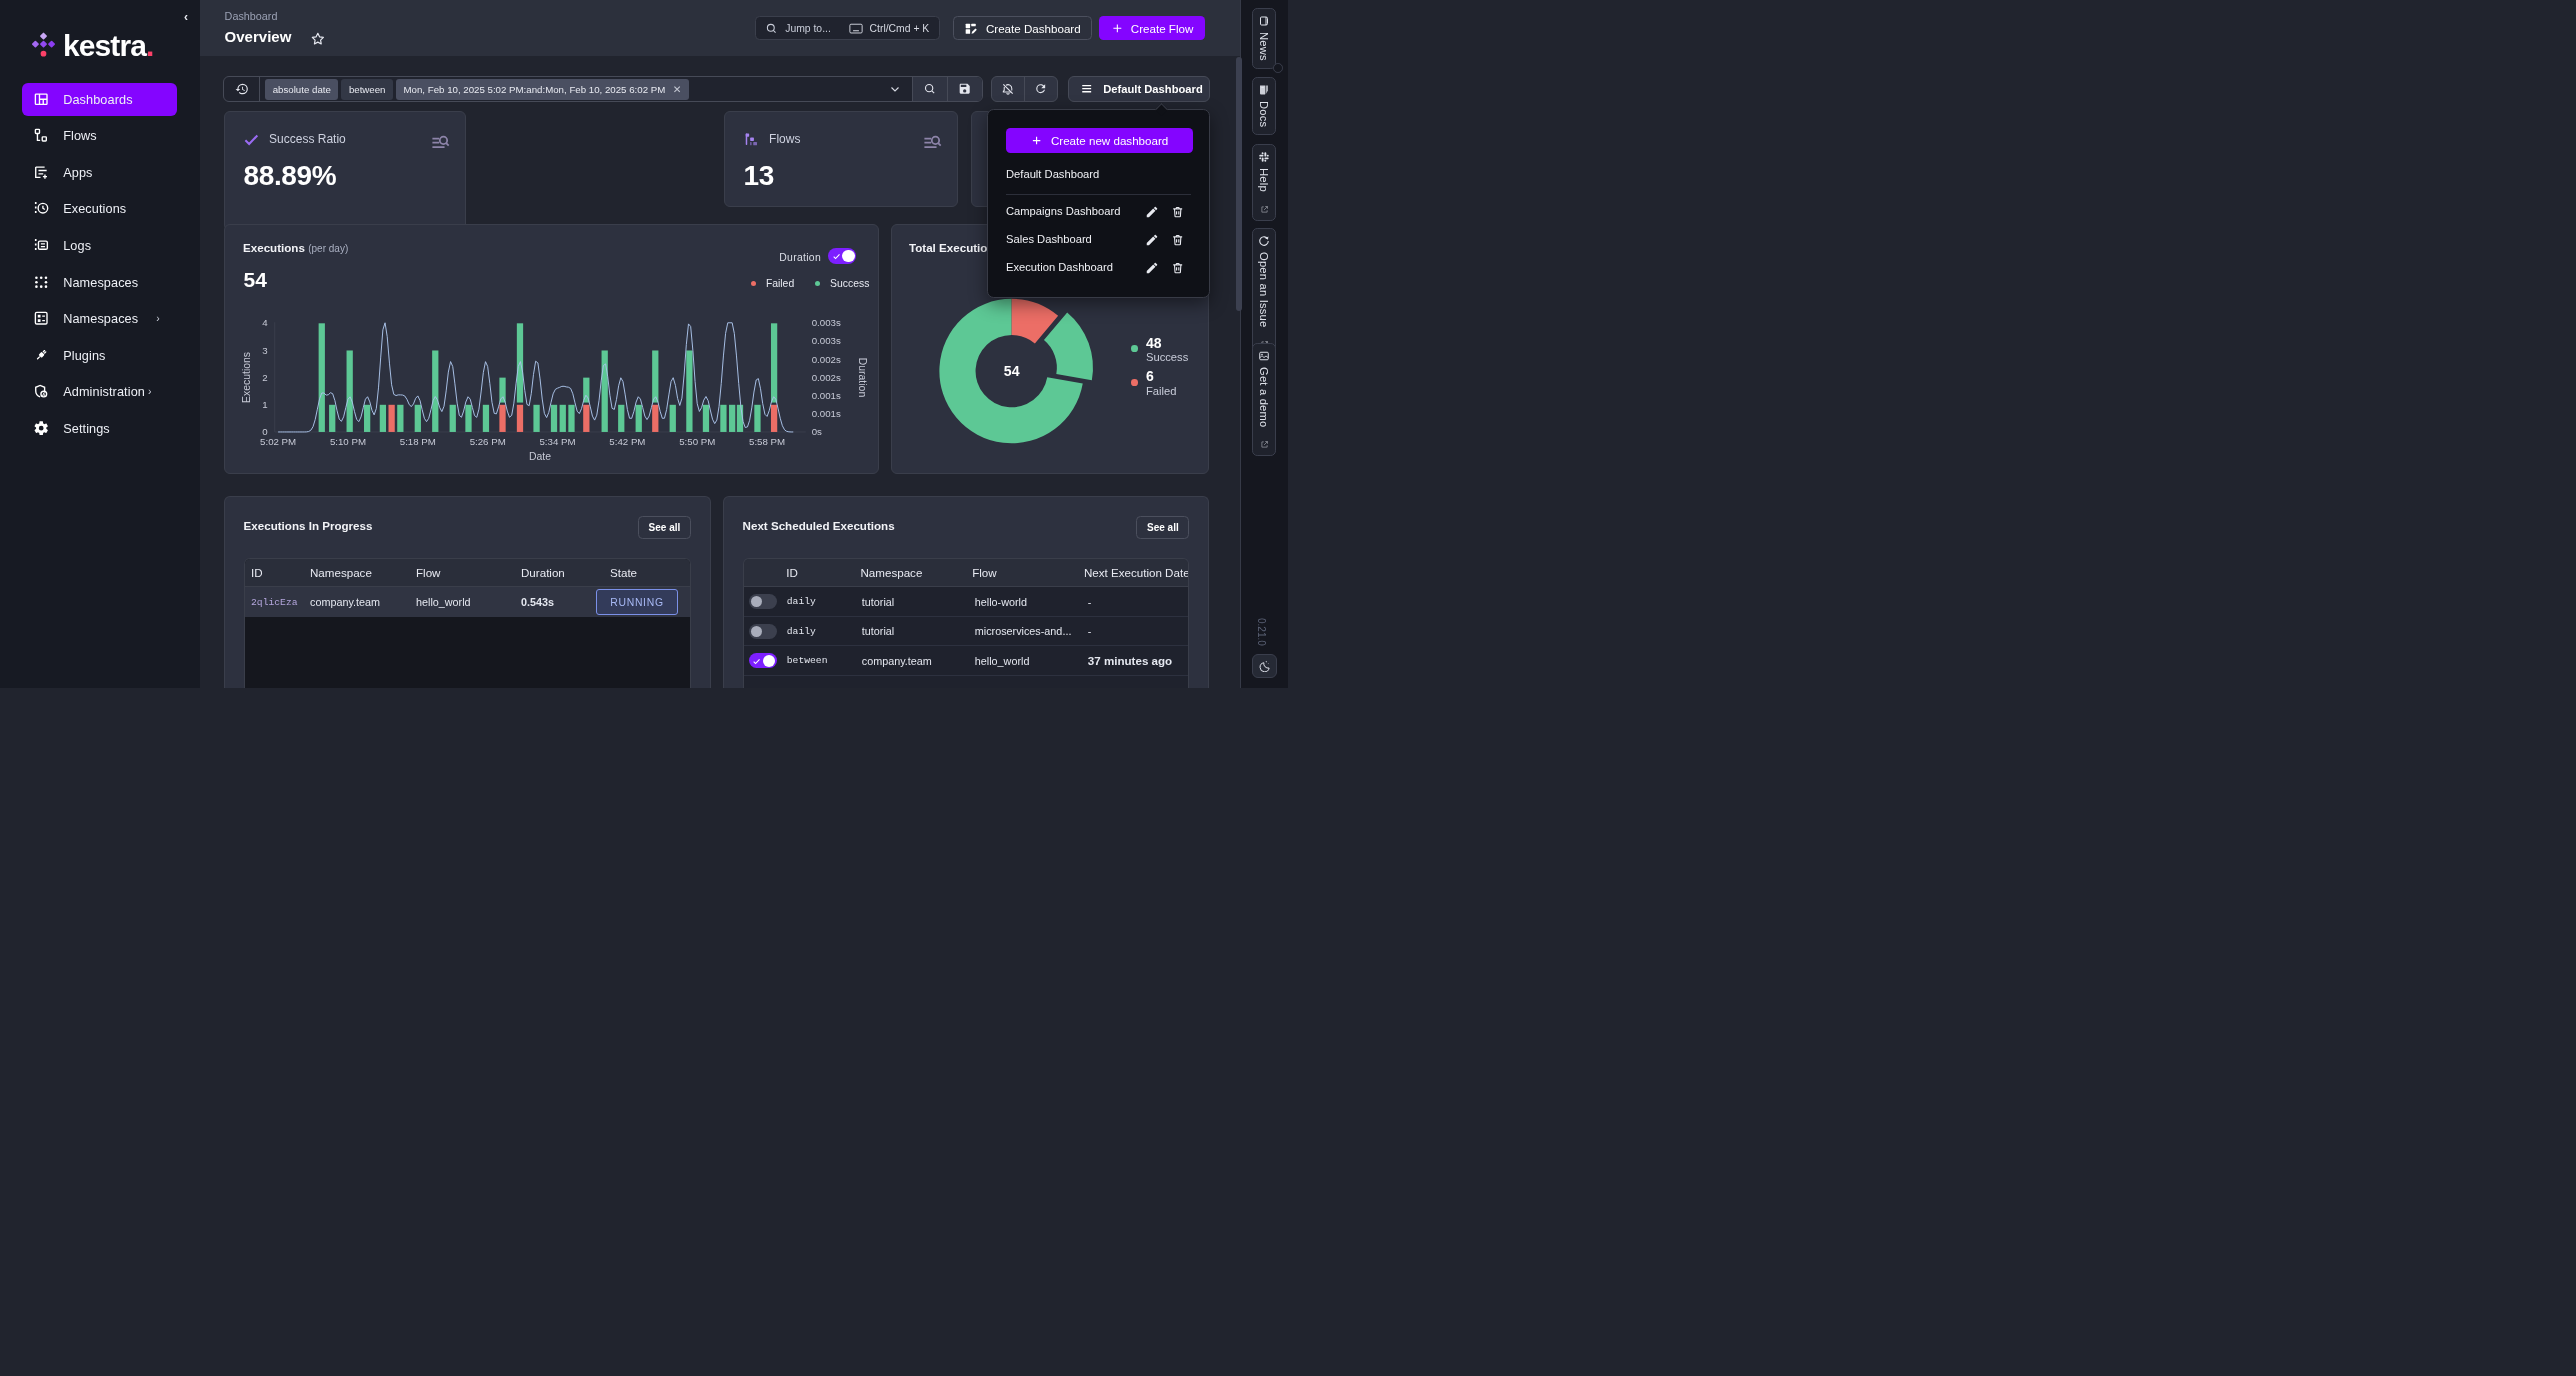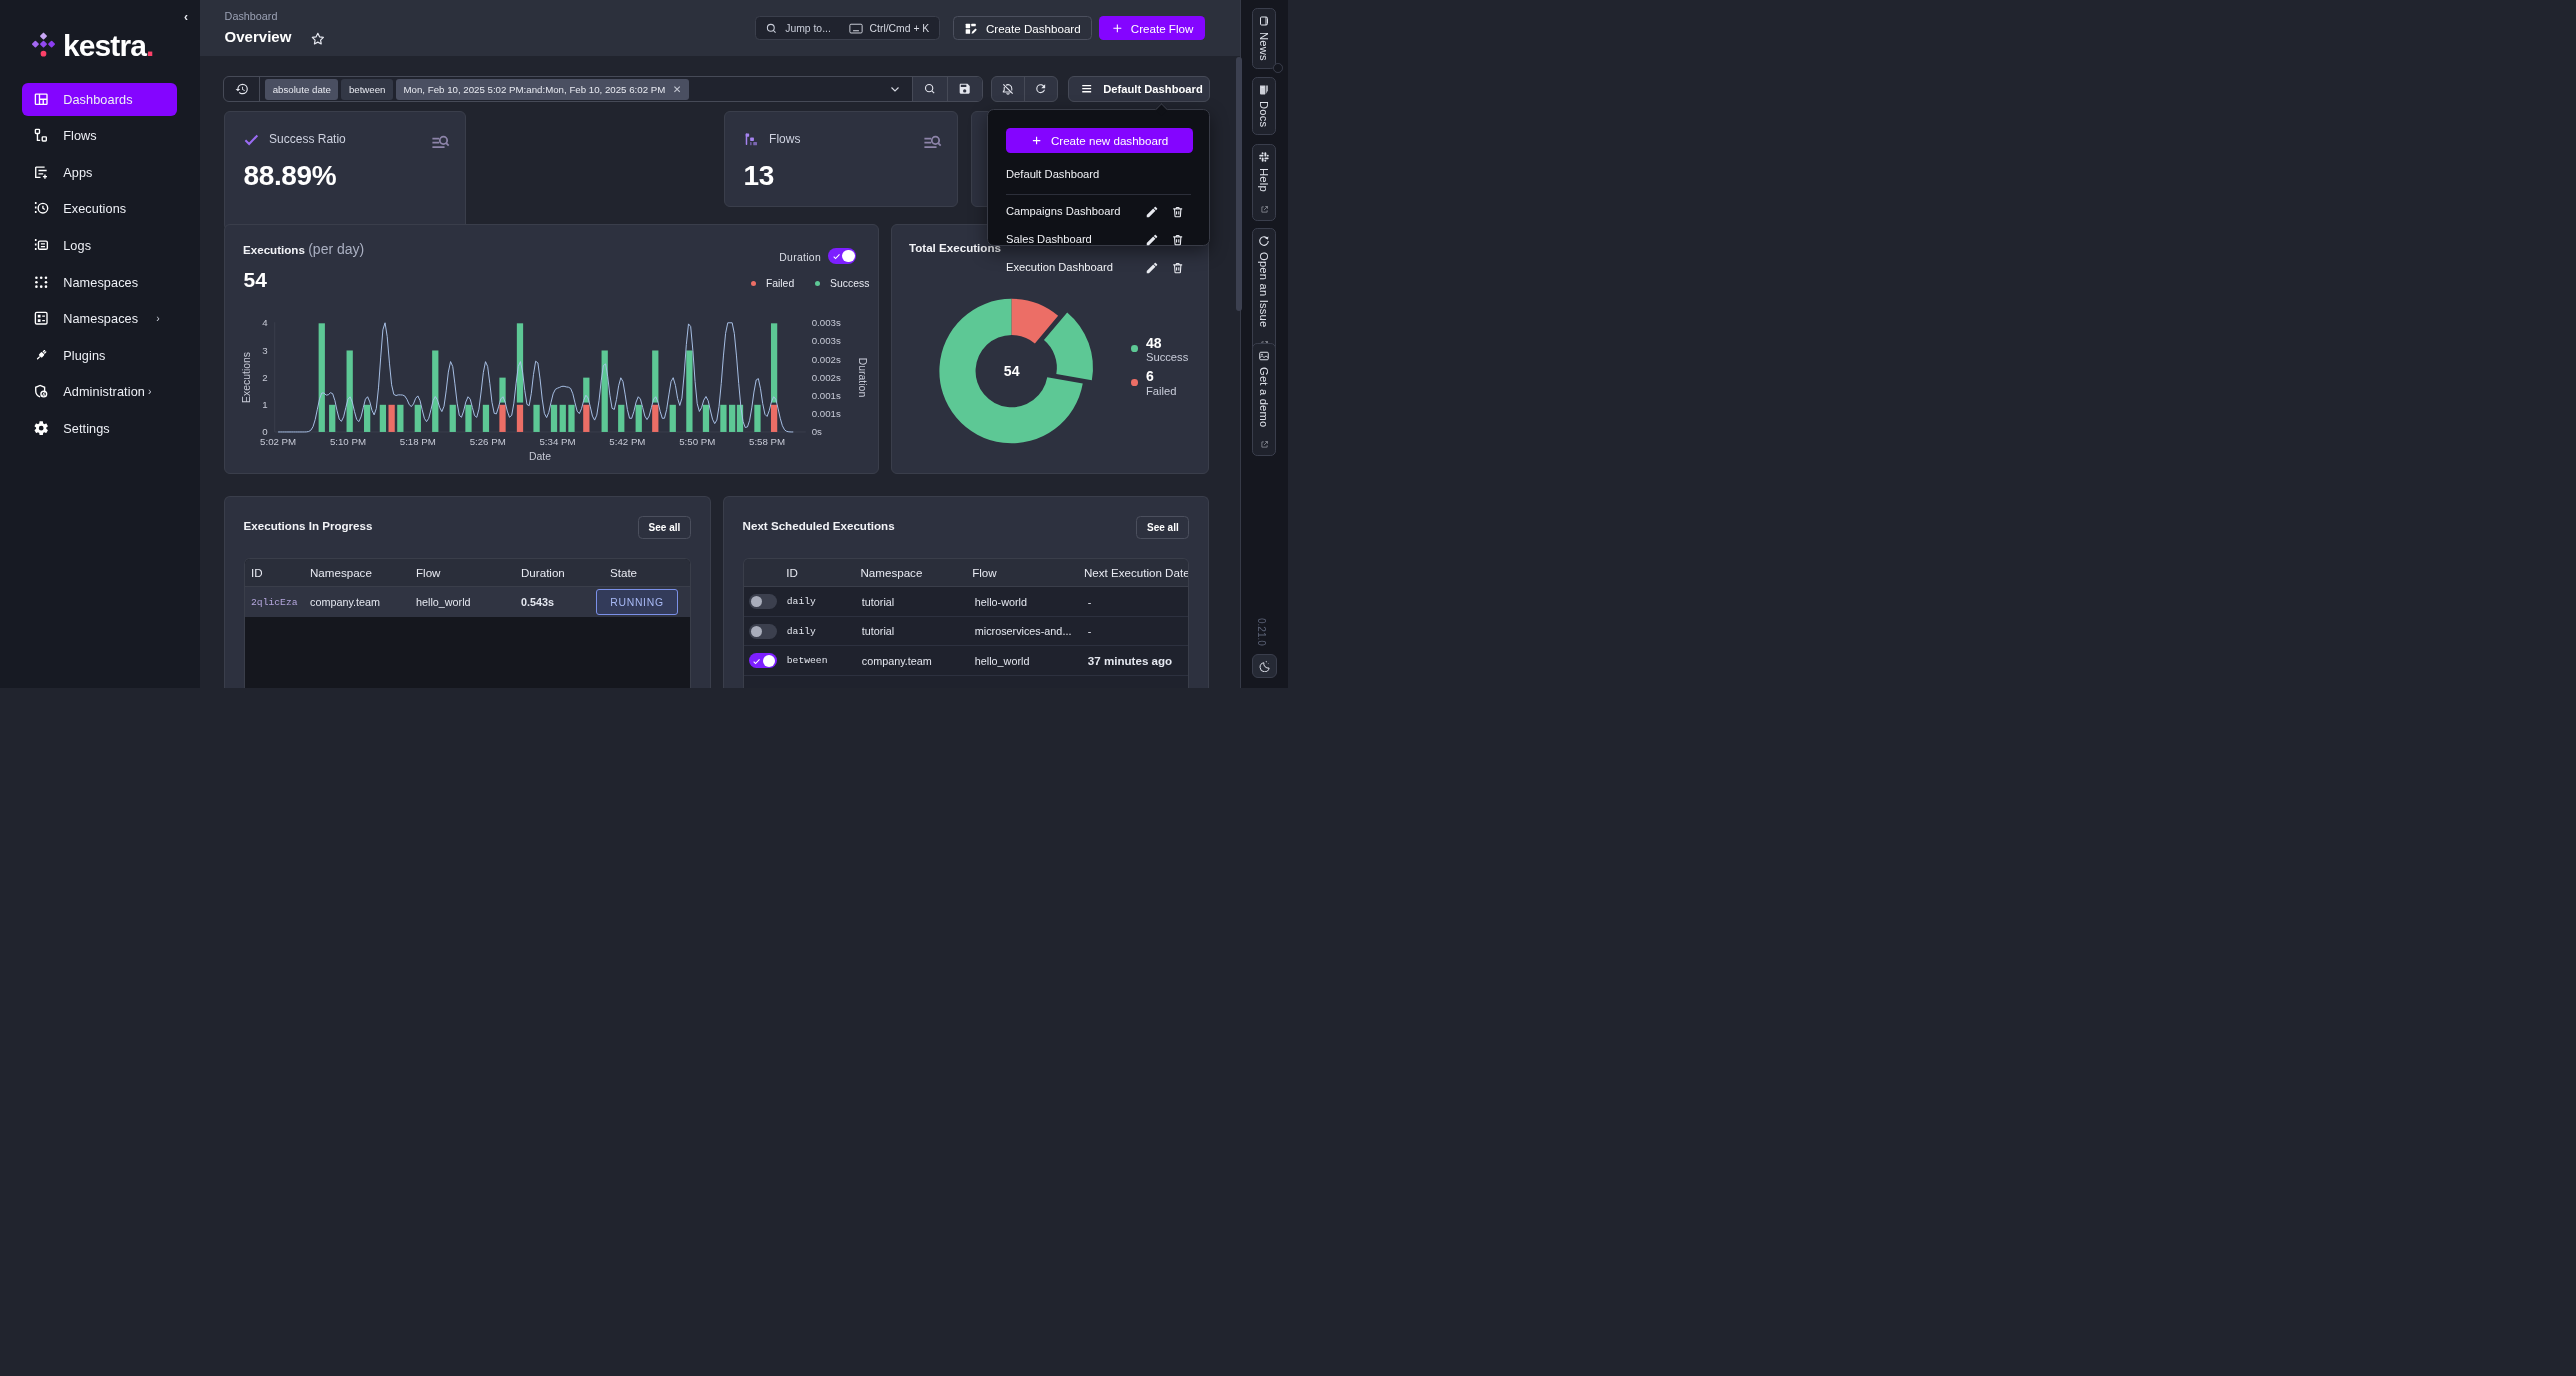--- a/index.html
+++ b/index.html
@@ -66,21 +66,21 @@
 .mono{font-family:"Liberation Mono",monospace;font-size:9.7px}
 .lav{color:#b4a6dd}
 .runbtn{width:82px;height:26px;border:0.7px solid #7b90e8;border-radius:3px;background:rgba(70,100,220,.16);color:#a8b9f5;font-size:10.4px;display:flex;align-items:center;justify-content:center;letter-spacing:0.7px}
 .tgl{width:28px;height:15px;border-radius:8.2px;position:relative;display:inline-block;vertical-align:middle;flex:0 0 30px}
 .tgl.off{background:#3c404e}
 .tgl.off i{position:absolute;left:2.2px;top:2.2px;width:11.2px;height:11.2px;border-radius:50%;background:#a9adbb}
 .tgl.on{background:#7d1fff}
 .tgl.on i{position:absolute;right:1.5px;top:1.5px;width:12.7px;height:12.7px;border-radius:50%;background:#fff}
 .tgl.on svg{position:absolute;left:3.7px;top:3.7px}
 
-#drop{position:absolute;left:987px;top:109px;width:223px;height:137px;background:#0f1117;border:0.7px solid #383b46;border-radius:6.7px;z-index:10;box-shadow:0 6px 18px rgba(0,0,0,.45)}
+#drop{position:absolute;left:987px;top:109px;width:223px;height:189px;background:#0f1117;border:0.7px solid #383b46;border-radius:6.7px;z-index:10;box-shadow:0 6px 18px rgba(0,0,0,.45)}
 #drop .notch{position:absolute;left:169px;top:-5.2px;width:9px;height:9px;background:#0f1117;border-left:0.7px solid #383b46;border-top:0.7px solid #383b46;transform:rotate(45deg)}
 #newdash{position:absolute;left:18px;top:18px;width:187px;height:24.6px;background:#8405ff;border-radius:4.5px;display:flex;align-items:center;justify-content:center;font-size:11.6px}
 #drop .item{position:absolute;left:18px;font-size:11.2px;color:#f0f1f5}
 #drop .sep{position:absolute;left:18px;right:18px;top:84px;border-top:0.7px solid #2c2f3a}
 #drop .acts{position:absolute;right:25px;display:flex;gap:11.2px;color:#e8eaf0}
 </style></head><body>
 <div id="app">
 <div id="side">
   <div class="collapse">‹</div>
   <div id="logo">
@@ -291,21 +291,21 @@
   <div class="cnum">13</div>
   <div class="lsico"><svg width="23" height="21.6" viewBox="0 0 24 24" fill="none" stroke="currentColor" stroke-width="2">
           <path d="M3 6.2h7.5M3 10.6h7.5M3 15.8h13.5"></path>
           <circle cx="15.3" cy="8.2" r="4.1"></circle>
           <path d="M18.3 11.2l2.8 2.8"></path>
         </svg></div>
 </div>
 <div class="card" style="left:971px;top:111px;width:238px;height:96px"></div>
 
 <div class="card" style="left:224px;top:224px;width:655px;height:250px">
-  <div style="position:absolute;left:18px;top:16.4px"><span class="btitle">Executions</span> <span style="font-size:14px;color:#aab0c2">(per day)</span></div>
+  <div style="position:absolute;left:18px;top:16.4px"><span class="btitle">Executions</span> <span style="font-size:10px;color:#aab0c2">(per day)</span></div>
   <div style="position:absolute;left:18.6px;top:43px;font-size:21px;font-weight:bold">54</div>
   <div style="position:absolute;right:57px;top:27px;font-size:10.4px;color:#dcdfe8;letter-spacing:0.3px">Duration</div>
   <div class="tgl on" style="position:absolute;left:603px;top:23px;height:16.4px">
         <svg width="9" height="9" viewBox="0 0 24 24" fill="none" stroke="#fff" stroke-width="3">
           <path d="M4.5 12.5l5 5L20 6.5"></path>
         </svg>
         <i></i>
       </div>
   <div style="position:absolute;left:526px;top:53px;font-size:10.4px;color:#e8eaf2;display:flex;align-items:center">
     <span style="width:5.2px;height:5.2px;border-radius:50%;background:#ec6e66;display:inline-block"></span>

